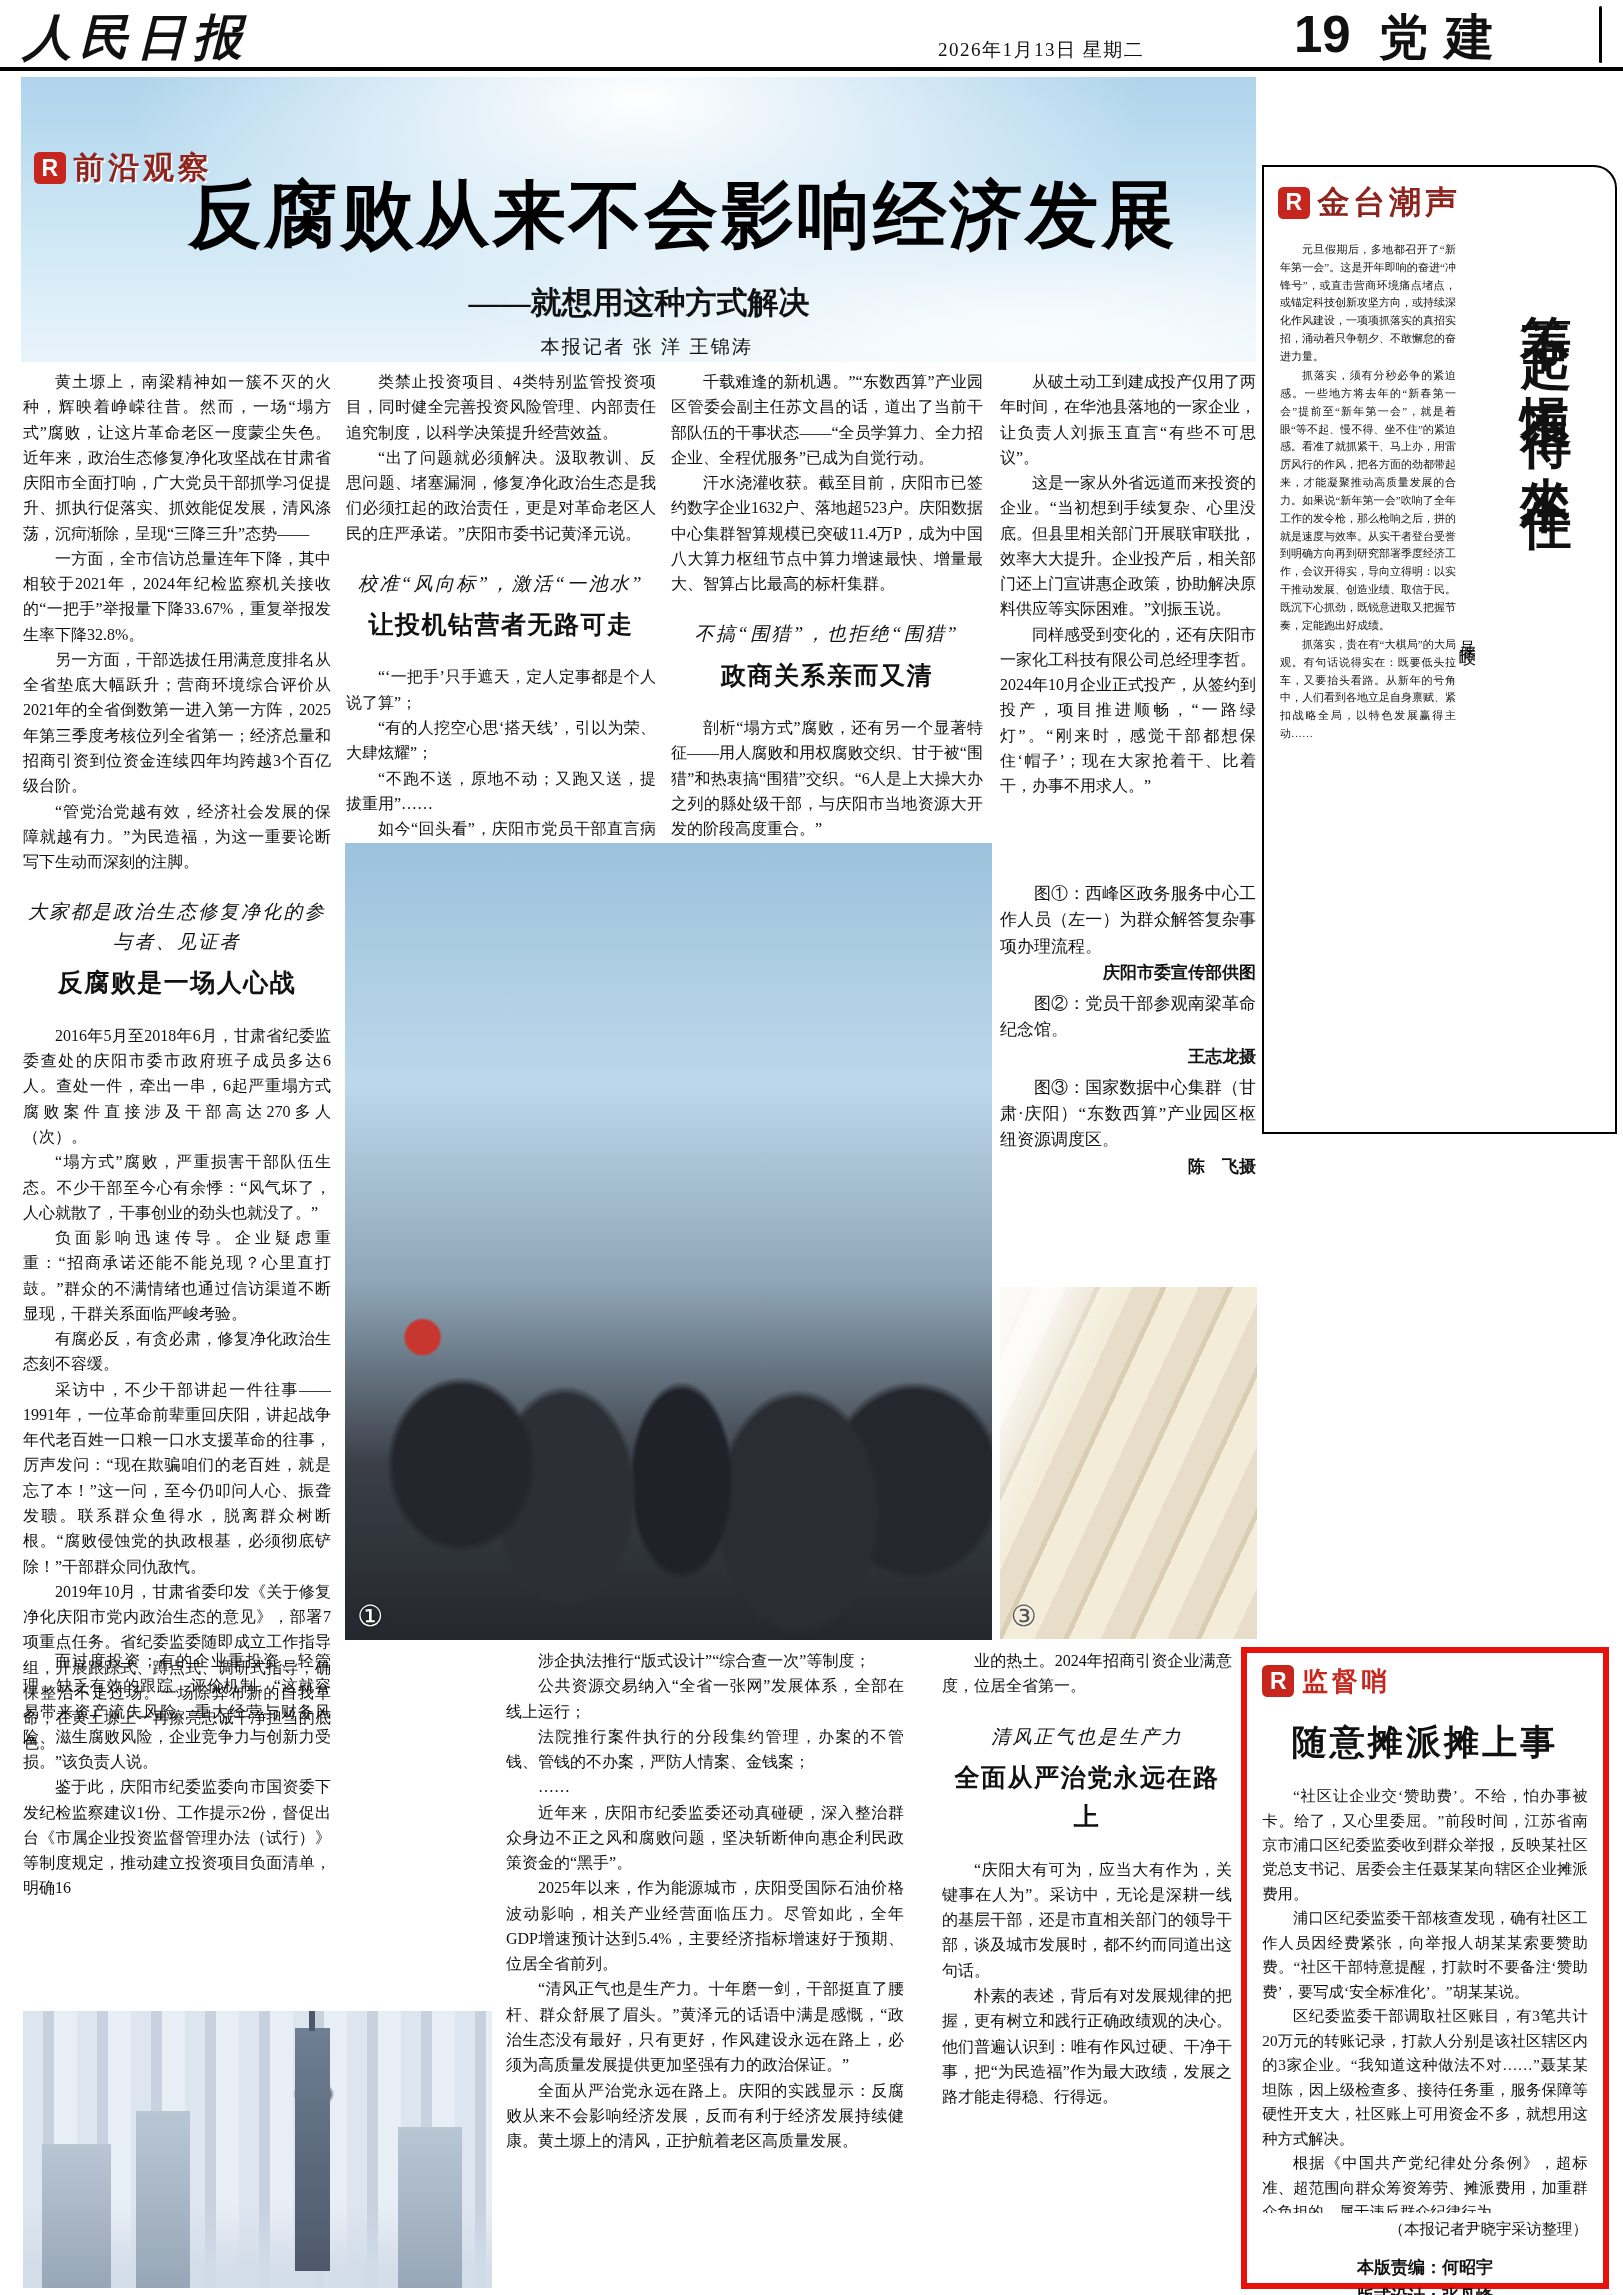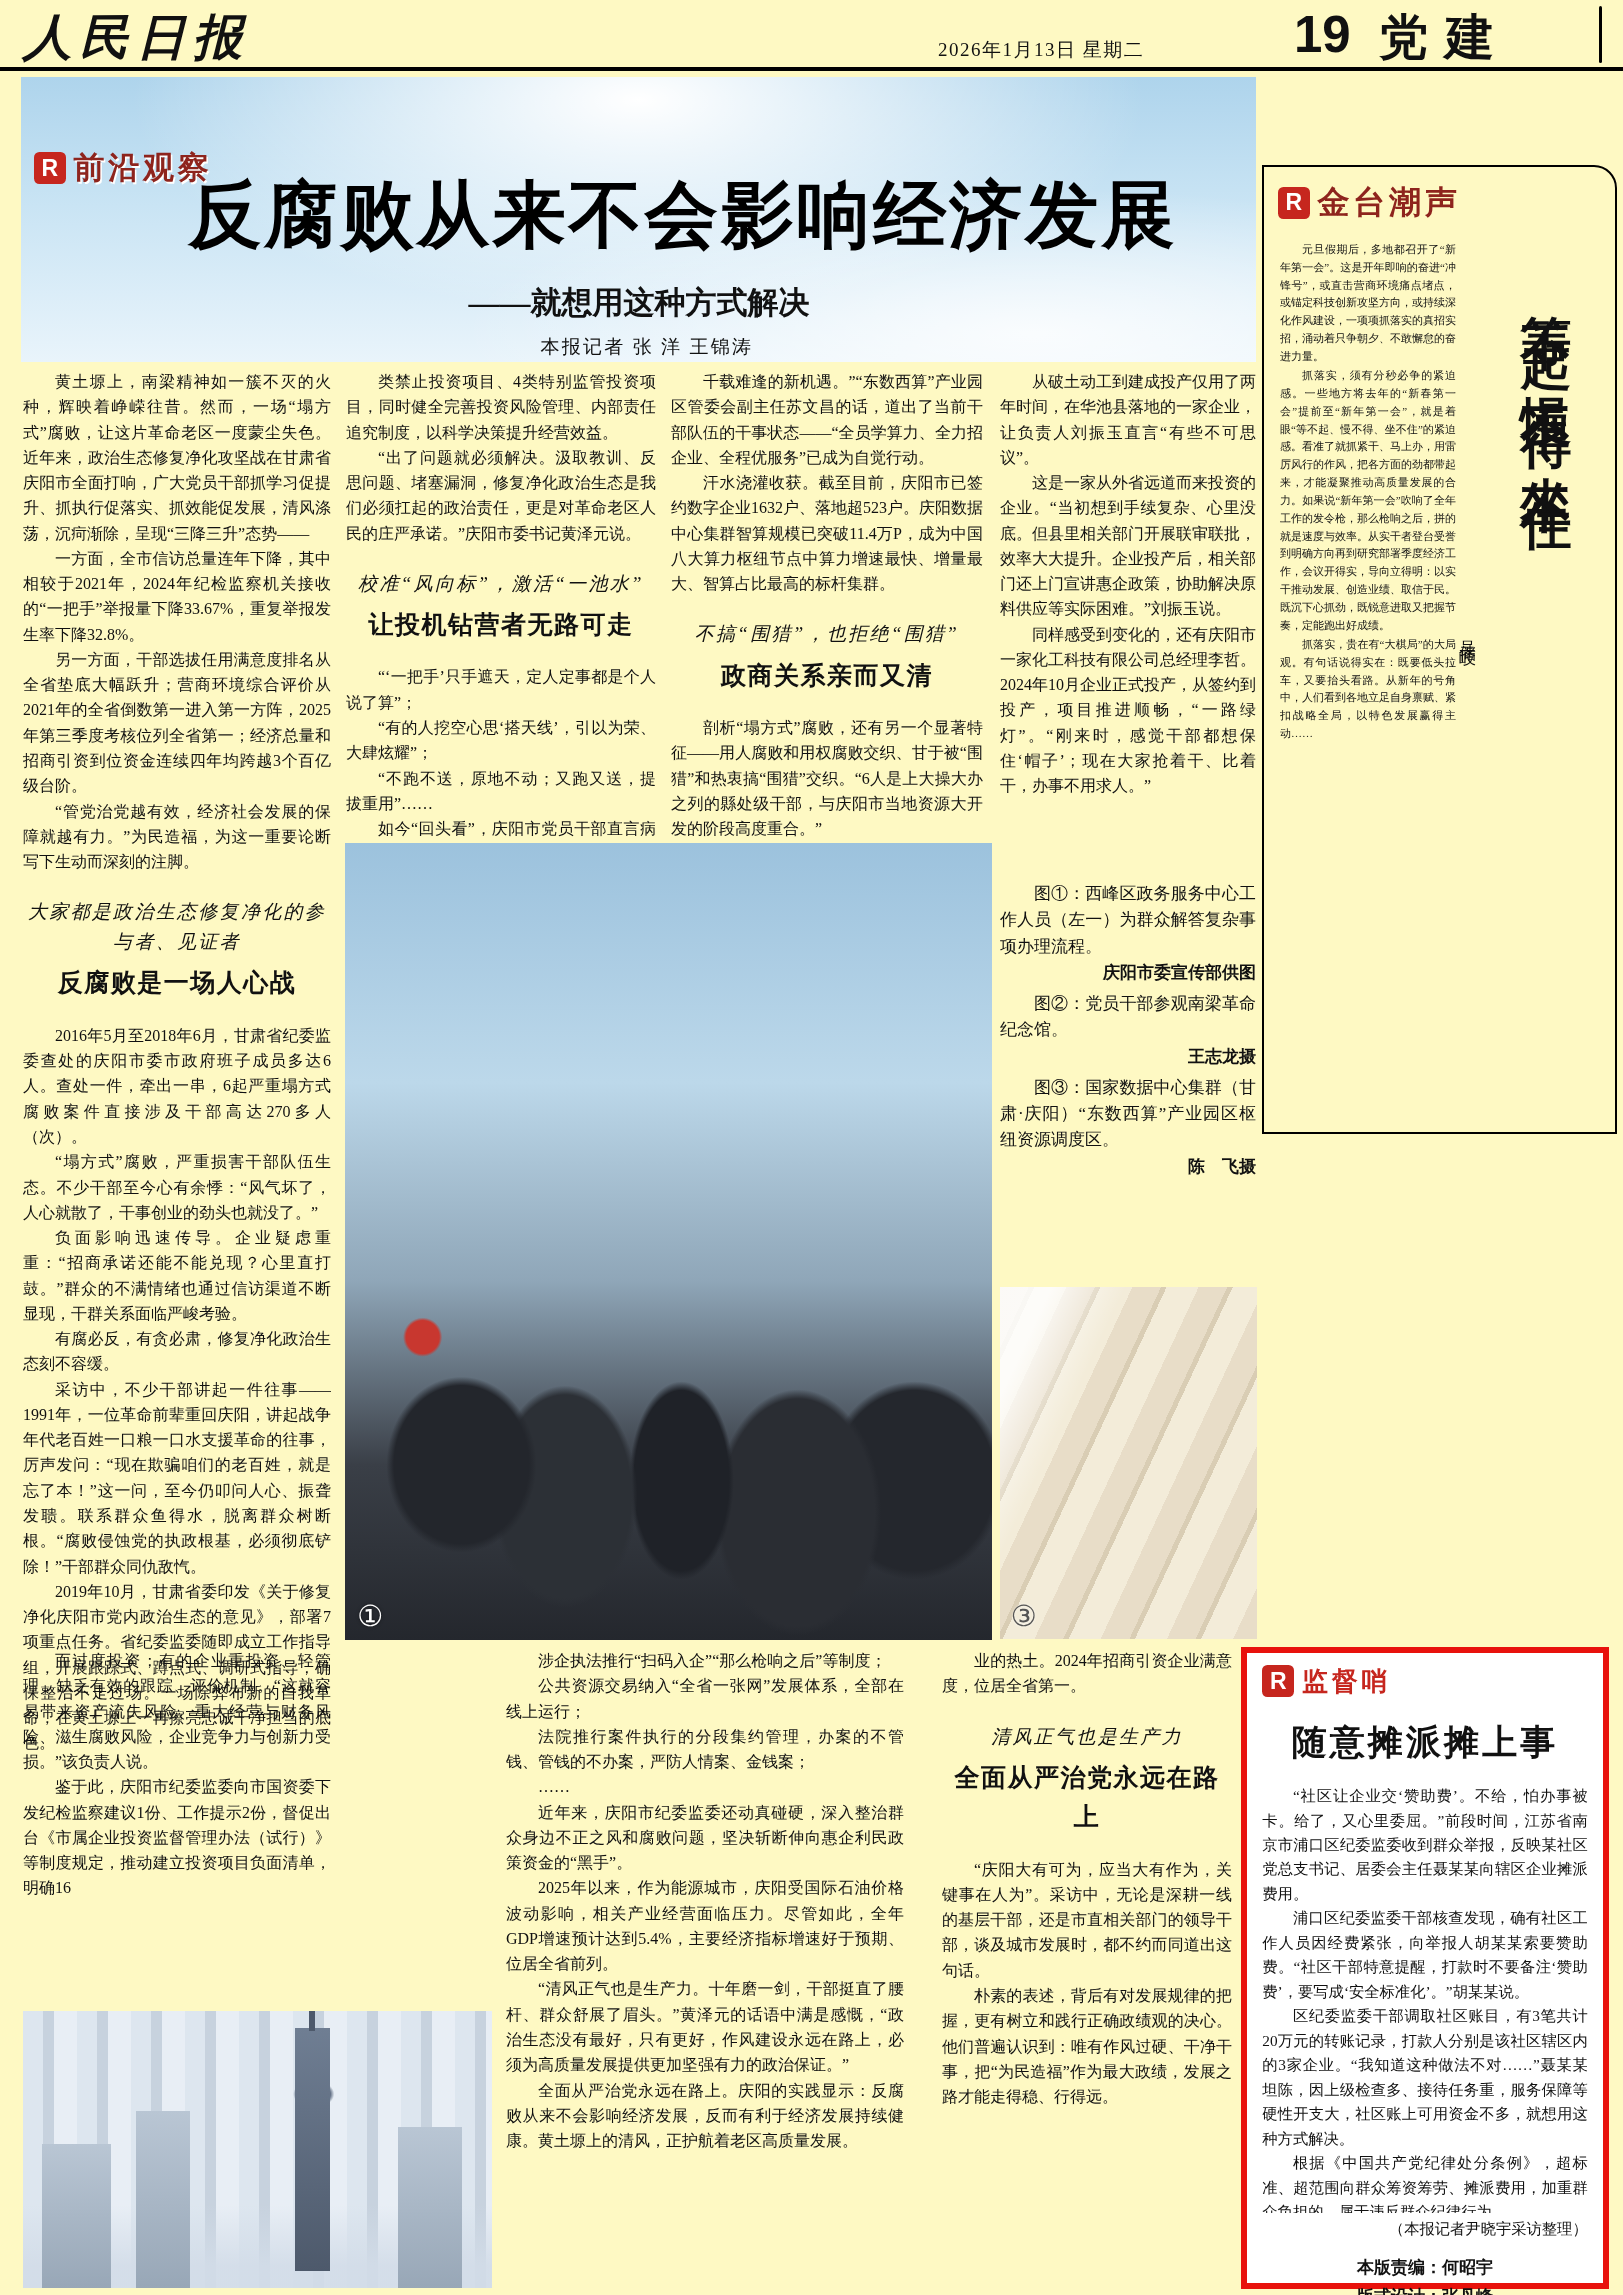--- a/index.html
+++ b/index.html
@@ -1,16 +1,16 @@
 <!DOCTYPE html>
 <html style="font-size:12.3px"><head>
 <meta charset="utf-8">
 <style>
   html,body{margin:0;padding:0;background:#777;}
-  .page{position:relative;width:1623px;height:2295px;background:#fef9c3;overflow:hidden;
+  .page{position:relative;width:1623px;height:2295px;background:#ffffff;overflow:hidden;
         font-family:"Liberation Serif","DejaVu Serif",serif;color:#111;}
   
   .hdr{position:absolute;left:0;top:0;width:1623px;height:67px;}
   .hdr-rule{position:absolute;left:0;top:67px;width:1623px;height:3.8px;background:#000;}
   .masthead{position:absolute;left:23px;top:4.6px;font-size:49px;font-weight:900;
             letter-spacing:7.7px;font-style:italic;}
   .dateline{position:absolute;left:938px;top:37px;font-size:19px;letter-spacing:1.5px;}
   .pageno{position:absolute;left:1294px;top:4.6px;font-size:51px;font-weight:900;
           font-family:"Liberation Sans","DejaVu Sans",sans-serif;}
   .section{position:absolute;left:1379px;top:4.6px;font-size:49px;font-weight:900;letter-spacing:17px;
@@ -174,21 +174,21 @@
     <div class="cityblock" style="left:4%;width:69px;height:52%;"></div>
     <div class="cityblock" style="left:24%;width:54px;height:64%;"></div>
     <div class="cityblock" style="left:80%;width:64px;height:58%;"></div>
   </div>
 
   <div class="col" style="left:23px;top:1648px;width:308px;height:354px;">
       <p class="blk-p">而过度投资；有的企业重投资、轻管理，缺乏有效的跟踪、评价机制。“这就容易带来资产流失风险、重大经营与财务风险、滋生腐败风险，企业竞争力与创新力受损。”该负责人说。</p>
       <p class="blk-p">鉴于此，庆阳市纪委监委向市国资委下发纪检监察建议1份、工作提示2份，督促出台《市属企业投资监督管理办法（试行）》等制度规定，推动建立投资项目负面清单，明确16</p>
     </div>
   <div class="col" style="left:506px;top:1648px;width:398px;height:637px;">
-      <p class="blk-p">涉企执法推行“扫码入企”“那么枪响之后”等制度；</p>
+      <p class="blk-p">涉企执法推行“版式设计”“综合查一次”等制度；</p>
       <p class="blk-p">公共资源交易纳入“全省一张网”发展体系，全部在线上运行；</p>
       <p class="blk-p">法院推行案件执行的分段集约管理，办案的不管钱、管钱的不办案，严防人情案、金钱案；</p>
       <p class="blk-p">……</p>
       <p class="blk-p">近年来，庆阳市纪委监委还动真碰硬，深入整治群众身边不正之风和腐败问题，坚决斩断伸向惠企利民政策资金的“黑手”。</p>
       <p class="blk-p">2025年以来，作为能源城市，庆阳受国际石油价格波动影响，相关产业经营面临压力。尽管如此，全年GDP增速预计达到5.4%，主要经济指标增速好于预期、位居全省前列。</p>
       <p class="blk-p">“清风正气也是生产力。十年磨一剑，干部挺直了腰杆、群众舒展了眉头。”黄泽元的话语中满是感慨，“政治生态没有最好，只有更好，作风建设永远在路上，必须为高质量发展提供更加坚强有力的政治保证。”</p>
       <p class="blk-p">全面从严治党永远在路上。庆阳的实践显示：反腐败从来不会影响经济发展，反而有利于经济发展持续健康。黄土塬上的清风，正护航着老区高质量发展。</p>
     </div>
   <div class="col" style="left:942px;top:1648px;width:290px;height:637px;">
       <p class="blk-p">业的热土。2024年招商引资企业满意度，位居全省第一。</p>

